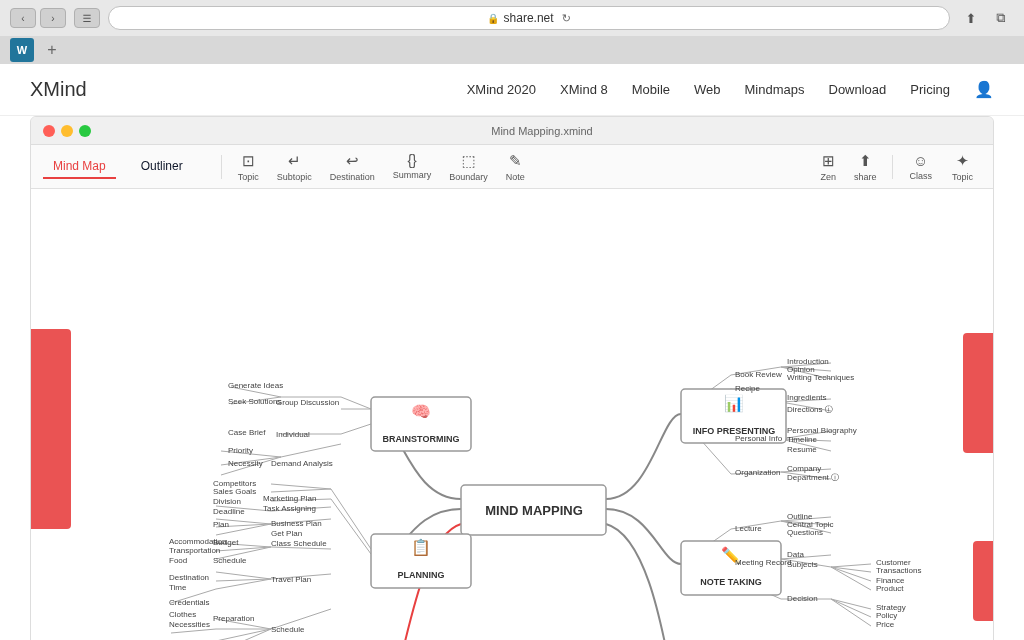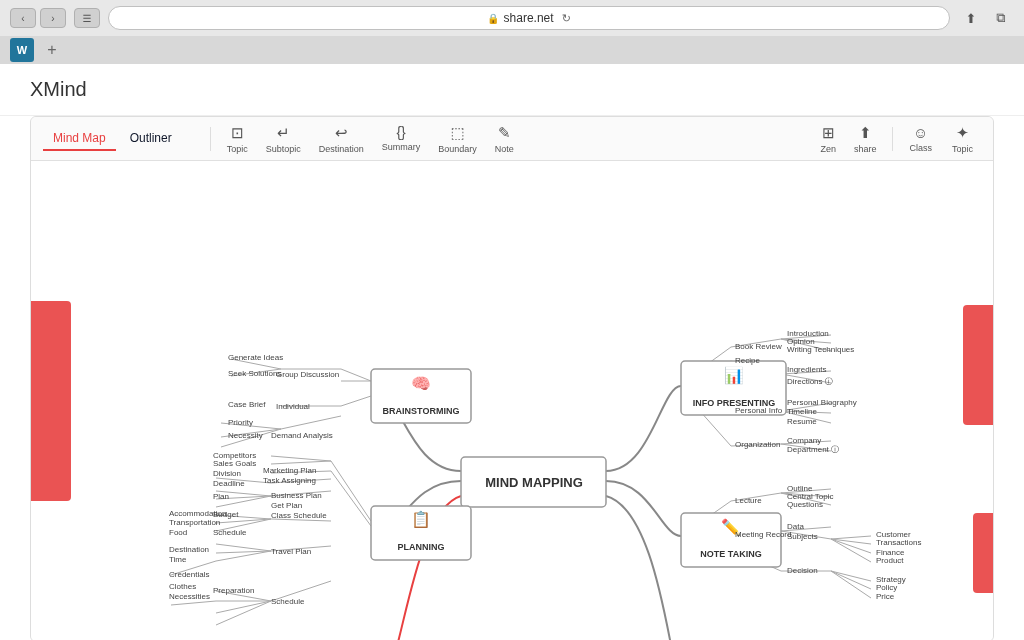--- a/index.html
+++ b/index.html
@@ -38,21 +38,21 @@
     
     .app-titlebar { background: #f0f0f0; border-bottom: 1px solid #ddd; display: flex; align-items: center; padding: 0 12px; height: 28px; }
     .window-controls { display: flex; gap: 6px; margin-right: 12px; }
     .wc-red { width: 12px; height: 12px; background: #ff5f57; border-radius: 50%; }
     .wc-yellow { width: 12px; height: 12px; background: #ffbd2e; border-radius: 50%; }
     .wc-green { width: 12px; height: 12px; background: #28c940; border-radius: 50%; }
     .app-title-center { flex: 1; text-align: center; font-size: 11px; color: #666; }
 
     
     .app-toolbar { background: #fafafa; border-bottom: 1px solid #e0e0e0; display: flex; align-items: center; padding: 0 12px; height: 44px; gap: 0; }
-    .toolbar-tabs { display: flex; gap: 4px; margin-right: 20px; }
+    .toolbar-tabs { display: flex; gap: 15px; margin-right: 20px; }
     .toolbar-tab { padding: 4px 10px; font-size: 12px; color: #0f172a; cursor: pointer; border-bottom: 2px solid transparent; }
     .toolbar-tab.active { border-bottom: 2px solid #e84040; color: #e84040; }
     .toolbar-divider { width: 1px; height: 24px; background: #ddd; margin: 0 8px; }
     .toolbar-items { display: flex; gap: 2px; flex: 1; }
     .toolbar-item { display: flex; flex-direction: column; align-items: center; padding: 4px 8px; font-size: 9px; color: #555; cursor: pointer; gap: 2px; }
     .toolbar-right { display: flex; gap: 4px; margin-left: auto; }
     .toolbar-right-item { display: flex; flex-direction: column; align-items: center; padding: 4px 8px; font-size: 9px; color: #555; cursor: pointer; gap: 2px; }
 
     
     .mindmap-canvas { background: white; height: 480px; position: relative; overflow: hidden; }
@@ -87,24 +87,42 @@
   <div class="browser-tabbar">
     <div class="wp-icon">W</div>
     <div class="new-tab-btn">+</div>
   </div>
 </div>
 
 <div class="website">
 
   <nav class="site-nav">
     <div class="site-logo">XMind</div>
+    <div class="site-nav-links">
+      <span class="nav-link">XMind 2020</span>
+      <span class="nav-link">XMind 8</span>
+      <span class="nav-link">Mobile</span>
+      <span class="nav-link">Web</span>
+      <span class="nav-link">Mindmaps</span>
+      <span class="nav-link">Download</span>
+      <span class="nav-link">Pricing</span>
+      <span class="nav-user-icon">👤</span>
+    </div>
   </nav>
 
   <div class="app-window">
 
+    <div class="app-titlebar">
+      <div class="window-controls">
+        <div class="wc-red"></div>
+        <div class="wc-yellow"></div>
+        <div class="wc-green"></div>
+      </div>
+      <div class="app-title-center">Mind Mapping.xmind</div>
+    </div>
 
     <div class="app-toolbar">
       <div class="toolbar-tabs">
         <div class="toolbar-tab active">Mind Map</div>
         <div class="toolbar-tab">Outliner</div>
       </div>
       <div class="toolbar-divider"></div>
       <div class="toolbar-items">
         <div class="toolbar-item">
           <span style="font-size:15px;">⊡</span>

